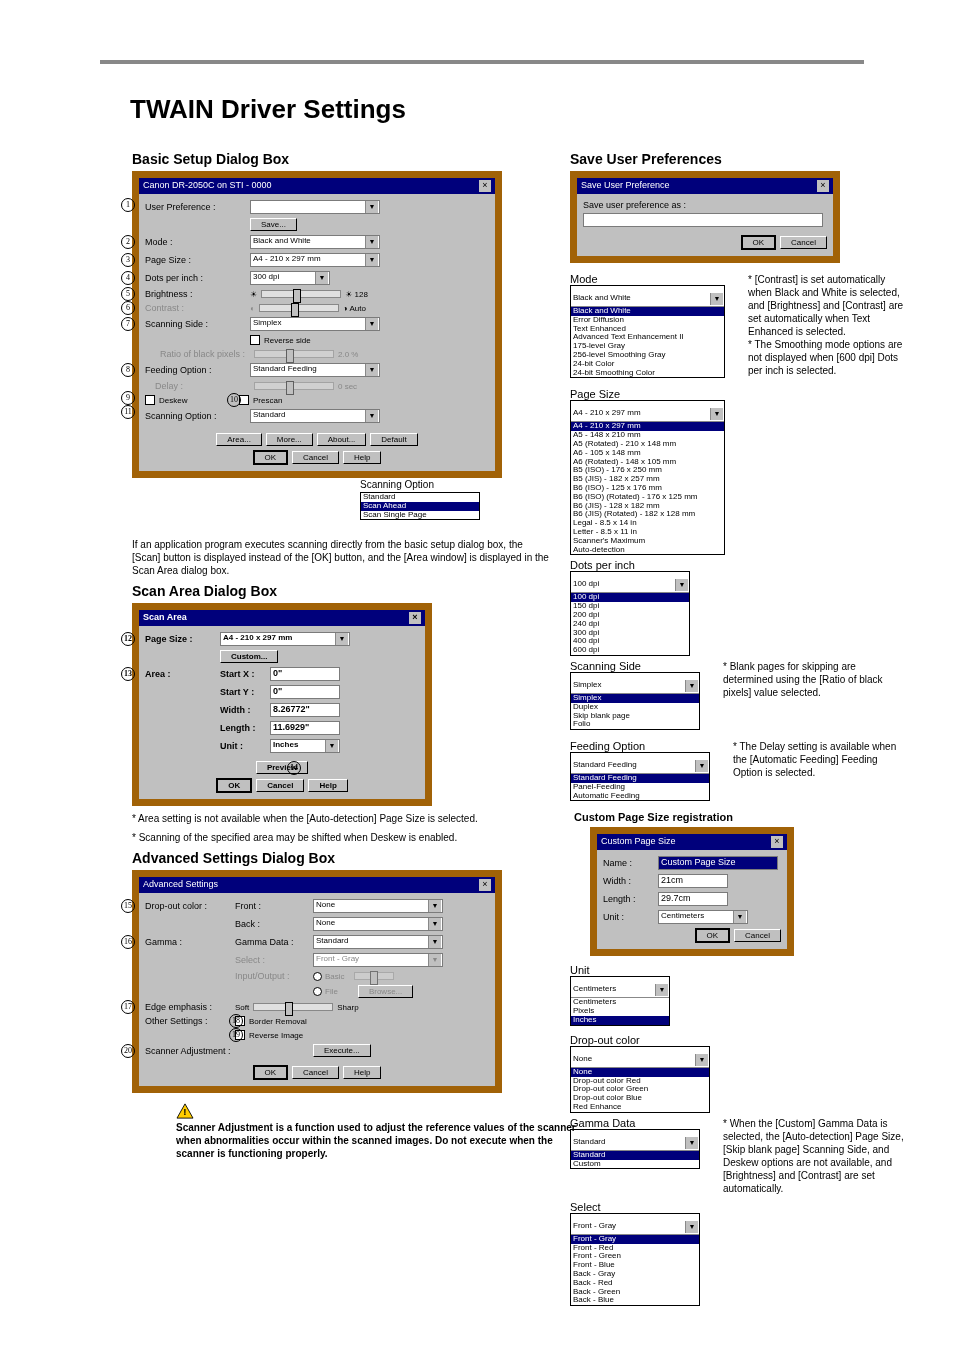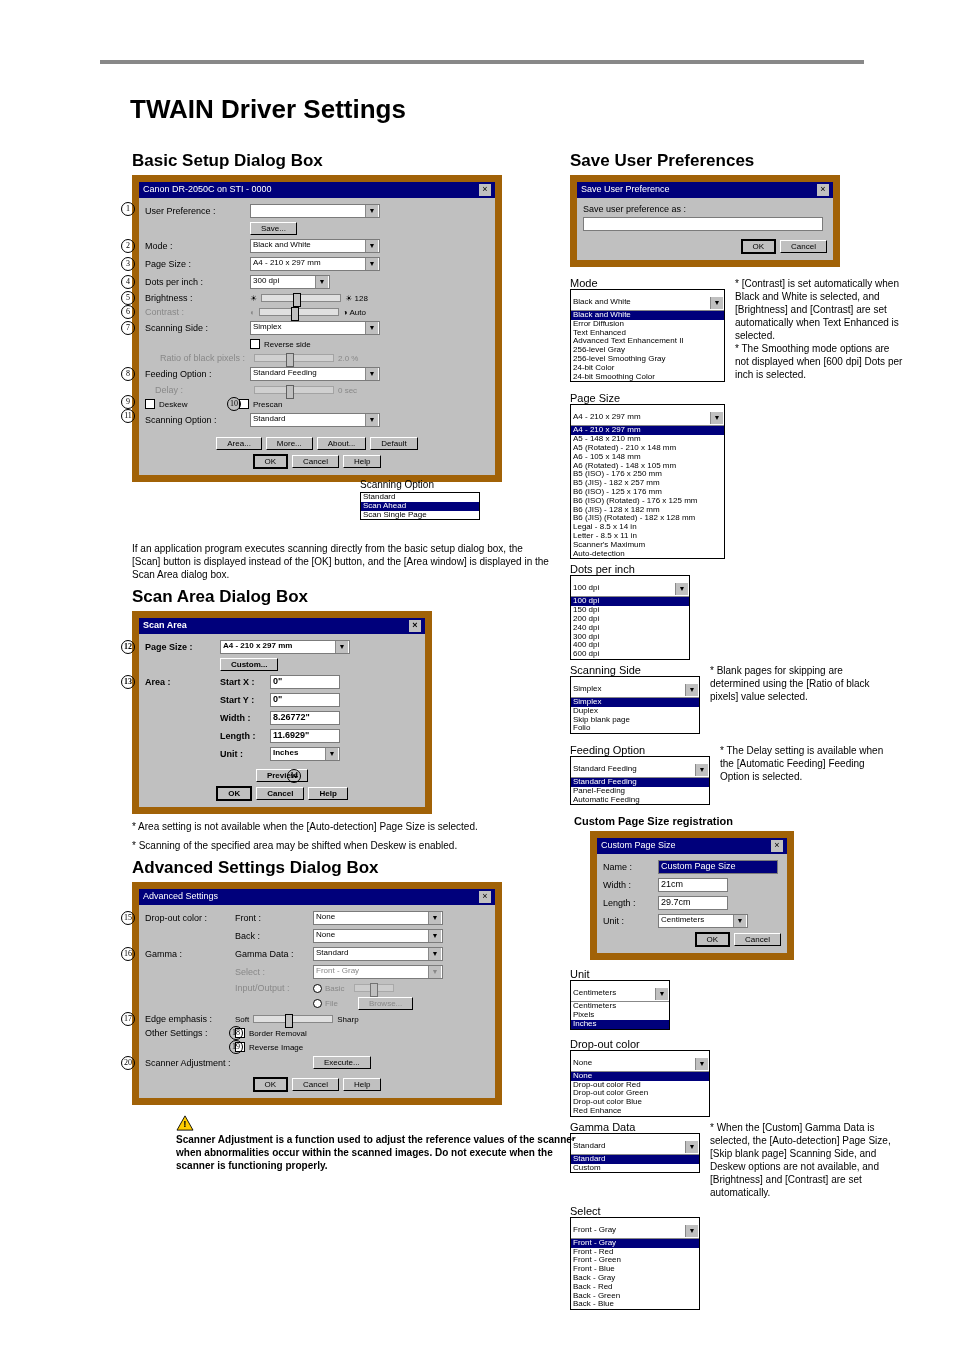--- a/index.html
+++ b/index.html
@@ -2,21 +2,21 @@
 <html><head>
 <meta charset="utf-8">
 <style>
   * { box-sizing: border-box; margin: 0; padding: 0; }
   body { width: 954px; font-family: Arial, sans-serif; background: #fff; color: #000; }
   .horizontal-rule { height: 4px; background: #888; margin: 60px 90px 30px 100px; }
   .main-title { font-size: 26px; font-weight: bold; margin: 0 0 22px 130px; }
   .content { display: flex; padding: 0 40px 0 80px; gap: 20px; position:relative;}
   .left-col { width: 470px; position:relative;}
   .right-col { width: 340px; }
-  .subheading { font-size: 17px; font-weight: bold; margin: 4px 0 4px 52px;}
+  .subheading { font-size: 14px; font-weight: bold; margin: 4px 0 4px 52px;}
   .right-col .subheading{margin-left:0;}
   .dialog { background:#c0c0c0; border:7px solid #a16207; font-size:9px; position:relative;}
   .dialog .titlebar{background:#00007b;color:#fff;padding:2px 4px;display:flex;justify-content:space-between;}
   .dialog .titlebar .x{background:#c0c0c0;color:#000;width:12px;height:12px;text-align:center;line-height:10px;}
   .circled { position:absolute; left:-18px; width:14px; height:14px; border:1px solid #000; border-radius:50%; font-size:8px; text-align:center; line-height:12px; font-family:serif;}
   .field-row{display:flex; align-items:center; padding:2px 6px; position:relative;}
   .field-row .lbl{width:105px;}
   .wcombo{display:inline-block;background:#fff;border:1px solid #7b7b7b;height:14px;width:130px;font-size:8px;padding:0 2px;position:relative;}
   .wcombo::after{content:"▼";position:absolute;right:1px;top:0;background:#c0c0c0;width:12px;text-align:center;font-size:7px;line-height:12px;border-left:1px solid #888;}
   .wbtn{display:inline-block;background:#c0c0c0;border:1px solid #000;border-top-color:#fff;border-left-color:#fff;padding:1px 10px;font-size:8px;}
@@ -27,21 +27,21 @@
   .dimmed{color:#888;}
   .scan-area .field-row .lbl{width:75px;}
   .ytxt{background:#fff;border:1px solid #7b7b7b;width:70px;height:14px;padding:0 2px;}
   .note{font-size:10px;margin:6px 0 6px 52px;line-height:1.3;}
   .right-note{font-size:10px;line-height:1.3;}
   .sel-box{font-size:8px;line-height:1.1;}
   .sel-box .item{padding:0 2px;}
   .sel-box .item.hl{background:#00007b;color:#fff;}
   .sel-box-outer{background:#fff;border:1px solid #000;width:155px;margin-bottom:4px;}
   .sel-label{font-size:11px;}
-  .r-row{display:flex;gap:10px;align-items:flex-start;margin-bottom:6px;}
+  .r-row{display:flex;gap:23px;align-items:flex-start;margin-bottom:6px;}
   .footer{font-size:10px;margin:40px 0 0 108px;}
   .warn-icon{display:inline-block;width:18px;height:16px;vertical-align:top;}
   .warn-text{font-size:10px;font-weight:bold;display:inline-block;width:400px;vertical-align:top;line-height:1.3;}
   .adv .field-row .lbl{width:90px;}
   .adv .sublbl{width:78px;display:inline-block;}
   .radio{display:inline-block;width:9px;height:9px;border:1px solid #000;border-radius:50%;background:#fff;margin-right:3px;vertical-align:middle;}
   .scanopt-box{position:absolute;left:280px;top:332px;width:150px;}
   .small-subhead{font-size:10px;font-weight:normal;margin-bottom:2px;}
 </style>
 </head>
@@ -322,21 +322,21 @@
     <div class="r-row">
       <div>
         <div class="sel-label">Mode</div>
         <div class="sel-box-outer">
           <div class="wcombo" style="width:100%;border:none;border-bottom:1px solid #888;">Black and White</div>
           <div class="sel-box">
             <div class="item hl">Black and White</div>
             <div class="item">Error Diffusion</div>
             <div class="item">Text Enhanced</div>
             <div class="item">Advanced Text Enhancement II</div>
-            <div class="item">256-level Gray</div>
+            <div class="item">175-level Gray</div>
             <div class="item">256-level Smoothing Gray</div>
             <div class="item">24-bit Color</div>
             <div class="item">24-bit Smoothing Color</div>
           </div>
         </div>
       </div>
       <div class="right-note" style="width:170px;white-space:pre-line;">* [Contrast] is set automatically when Black and White is selected, and [Brightness] and [Contrast] are set automatically when Text Enhanced is selected.
 * The Smoothing mode options are not displayed when [600 dpi] Dots per inch is selected.</div>
     </div>
 

